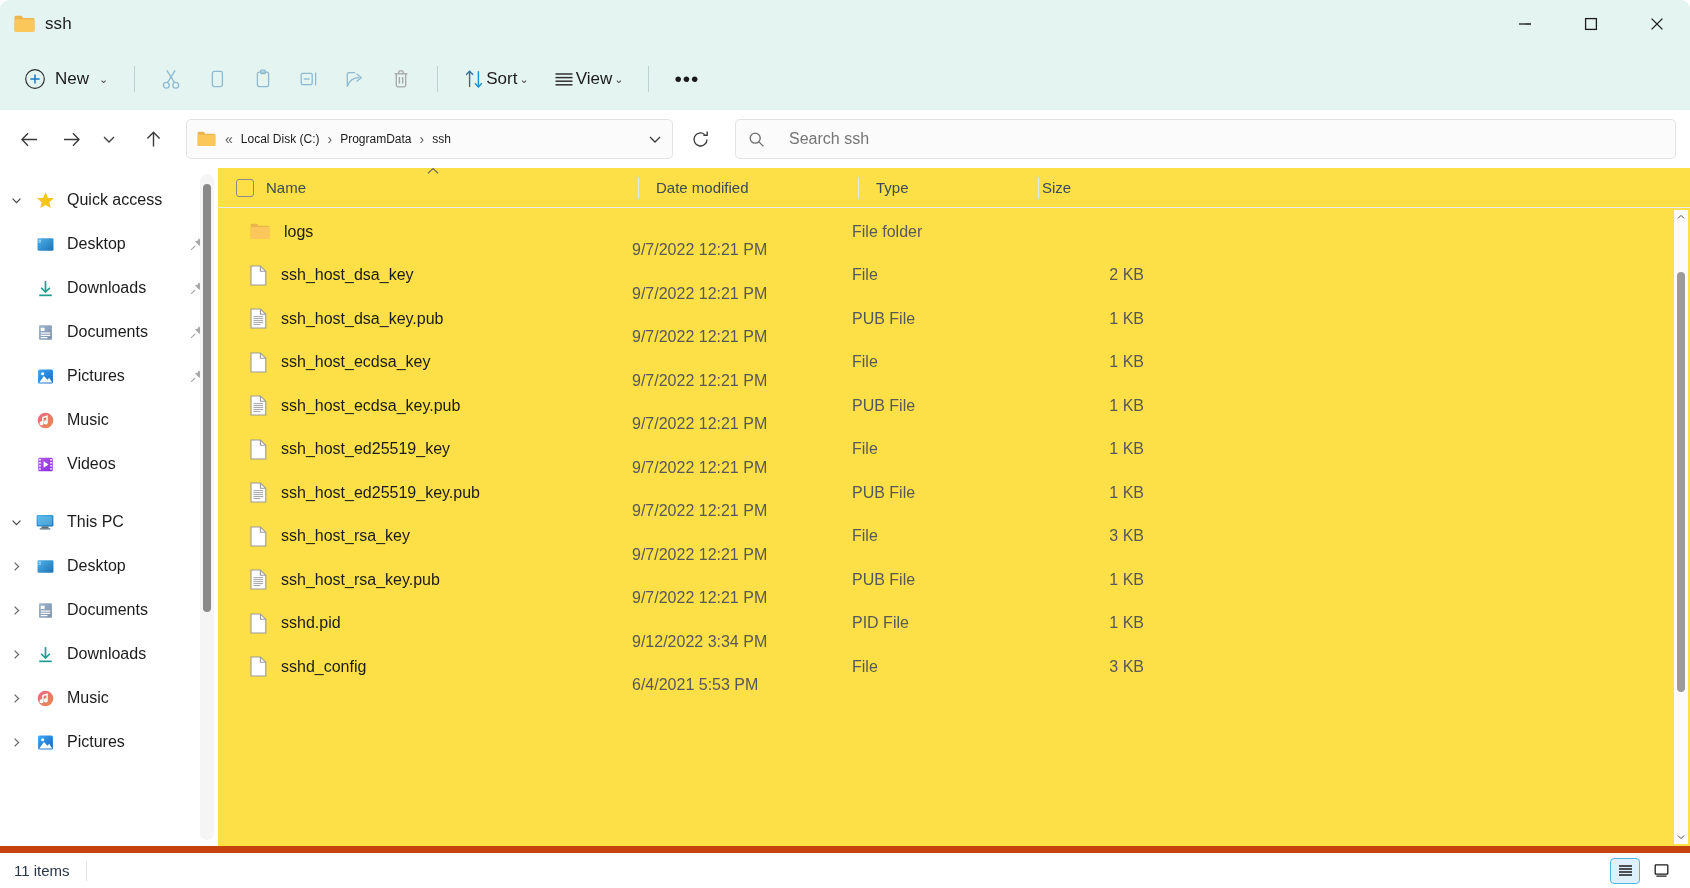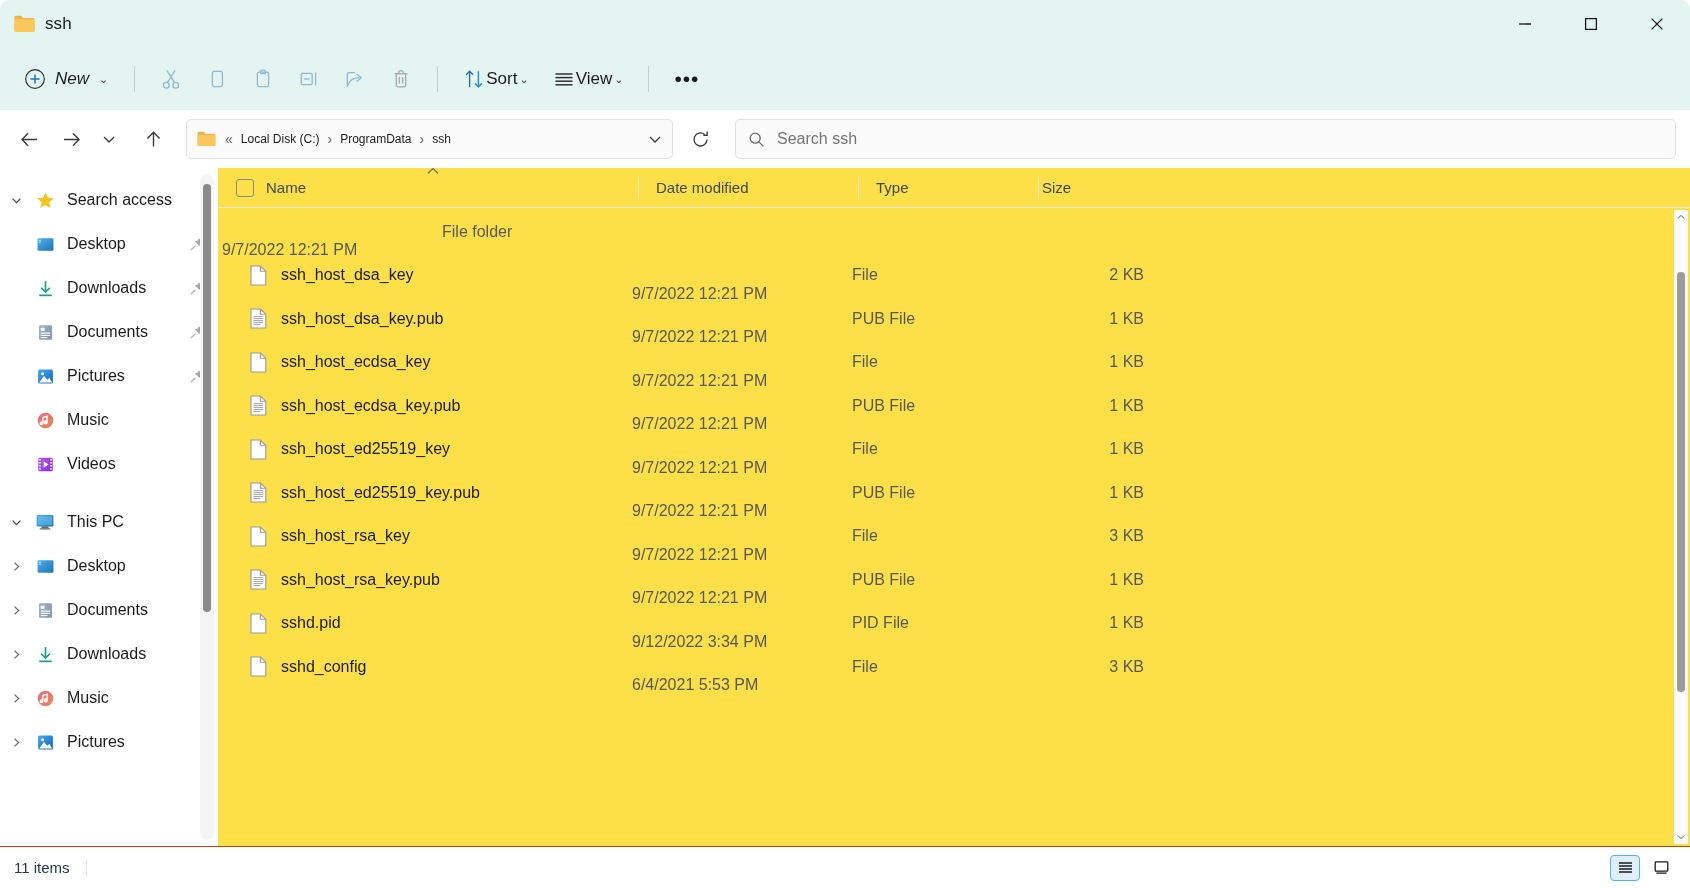--- a/index.html
+++ b/index.html
@@ -47,21 +47,21 @@
     height: 62px;
     background: #e4f4f1;
     display: flex; align-items: center;
     padding-left: 14px; gap: 2px;
   }
   .tb-new {
     display: flex; align-items: center; gap: 9px;
     height: 40px; padding: 0 12px 0 10px;
     border-radius: 5px; cursor: default;
   }
-  .tb-new-label { font-size: 17px; color: #1b1b1b; font-style: italic; }
+  .tb-new-label { font-size: 17px; color: #1b1b1b; }
   .tb-sep {
     width: 1px; height: 26px;
     background: #b9d2cd;
     margin: 0 12px;
   }
   .tb-icon {
     width: 44px; height: 40px;
     display: flex; align-items: center; justify-content: center;
     border-radius: 5px;
   }
@@ -112,21 +112,21 @@
     display: flex; align-items: center; justify-content: center;
     border-radius: 5px;
   }
   .searchbox {
     flex: 1; height: 40px;
     margin-left: 14px;
     background: #fbfbfb;
     border: 1px solid #e2e2e2;
     border-radius: 5px;
     display: flex; align-items: center;
-    padding: 0 12px; gap: 12px;
+    padding: 0 12px; gap: 24px;
   }
   .searchbox input {
     border: none; outline: none; background: transparent;
     font-family: "Liberation Sans", sans-serif;
     font-size: 16px; color: #5c5c5c; flex: 1;
   }
 
   
   .body {
     position: absolute;
@@ -249,21 +249,21 @@
     position: absolute; left: 0; width: 14px; height: 14px;
     display: flex; align-items: center; justify-content: center;
     font-size: 8px; color: #555;
   }
 
   
   .status {
     position: absolute; left: 0; right: 0; bottom: 0;
     height: 42px;
     background: #ffffff;
-    border-top: 1px solid #c2410c;
+    border-top: 7px solid #c2410c;
     display: flex; align-items: center;
     padding: 0 14px;
   }
   .status-text { font-size: 15px; color: #27364a; }
   .status-sep {
     width: 1px; height: 20px; background: #e2e2e2; margin-left: 16px;
   }
   .view-toggles {
     margin-left: auto; display: flex; gap: 6px; align-items: center;
   }
@@ -486,21 +486,21 @@
           <div class="side-caret">
             <svg width="13" height="13" viewBox="0 0 13 13" fill="none" stroke="#4a4a4a" stroke-width="1.3">
                 <polyline points="2.6,4.6 6.5,8.6 10.4,4.6"></polyline>
               </svg>
           </div>
           <div class="side-ico">
             <svg width="19" height="19" viewBox="0 0 20 20">
                 <path d="M10 1.2 L12.5 7.0 L18.8 7.6 L14.0 11.8 L15.5 18.0 L10 14.7 L4.5 18.0 L6.0 11.8 L1.2 7.6 L7.5 7.0 Z" fill="#f5c518"></path>
               </svg>
           </div>
-          <span class="side-lbl">Search access</span>
+          <span class="side-lbl">Quick access</span>
         </div>
 
         <div class="side-row">
           <div class="side-caret"></div>
           <div class="side-ico">
             <svg width="19" height="19" viewBox="0 0 20 20">
               <defs>
                   <linearGradient id="gdesk" x1="0" y1="0" x2="1" y2="1">
                     <stop offset="0" stop-color="#4fb3e8"></stop>
                     <stop offset="1" stop-color="#1b72b8"></stop>
@@ -761,20 +761,29 @@
         <div class="col col-type">
           <span>Type</span>
         </div>
         <div class="col col-size">
           <span>Size</span>
         </div>
       </div>
 
       <div class="rows" id="rows">
           <div class="row">
+            <div class="cell cell-name">
+              <span>
+                <svg width="20" height="17" viewBox="0 0 21 18">
+                  <path d="M0.5 2.2 A1.4 1.4 0 0 1 1.9 0.8 H7.3 L9.1 3.0 H19.1 A1.4 1.4 0 0 1 20.5 4.4 V15.6 A1.4 1.4 0 0 1 19.1 17 H1.9 A1.4 1.4 0 0 1 0.5 15.6 Z" fill="#e9b44c"></path>
+                  <path d="M0.5 5.6 A1.4 1.4 0 0 1 1.9 4.2 H19.1 A1.4 1.4 0 0 1 20.5 5.6 V15.6 A1.4 1.4 0 0 1 19.1 17 H1.9 A1.4 1.4 0 0 1 0.5 15.6 Z" fill="#fcc75a"></path>
+                </svg>
+              </span>
+              <span>logs</span>
+            </div>
             <div class="cell cell-date">9/7/2022 12:21 PM</div>
             <div class="cell cell-type">File folder</div>
             <div class="cell cell-size"></div>
           </div>
           <div class="row">
             <div class="cell cell-name">
               <span>
                 <svg width="17" height="21" viewBox="0 0 17 21" fill="#fff" stroke="#9a9a9a" stroke-width="1.1">
                   <path d="M1 1 H10.4 L15.8 6.2 V20 H1 Z"></path>
                   <path d="M10.4 1 V6.2 H15.8" fill="none"></path>

